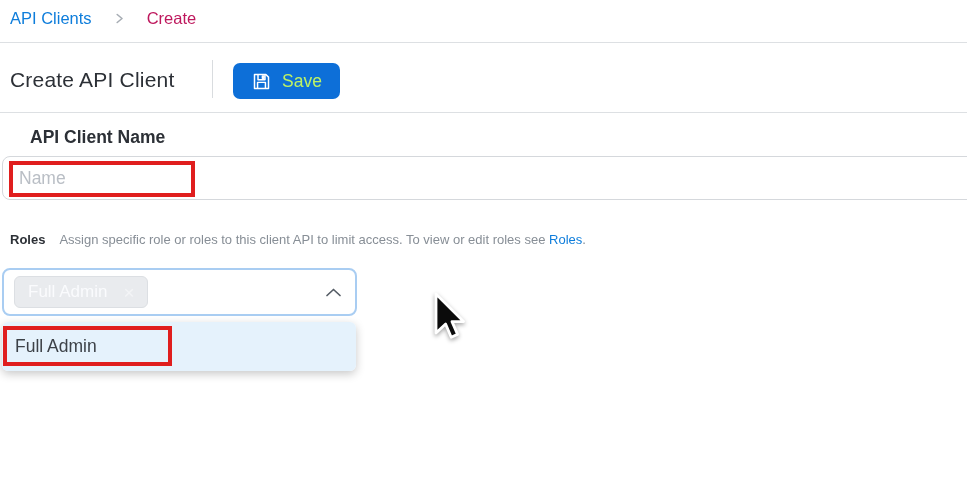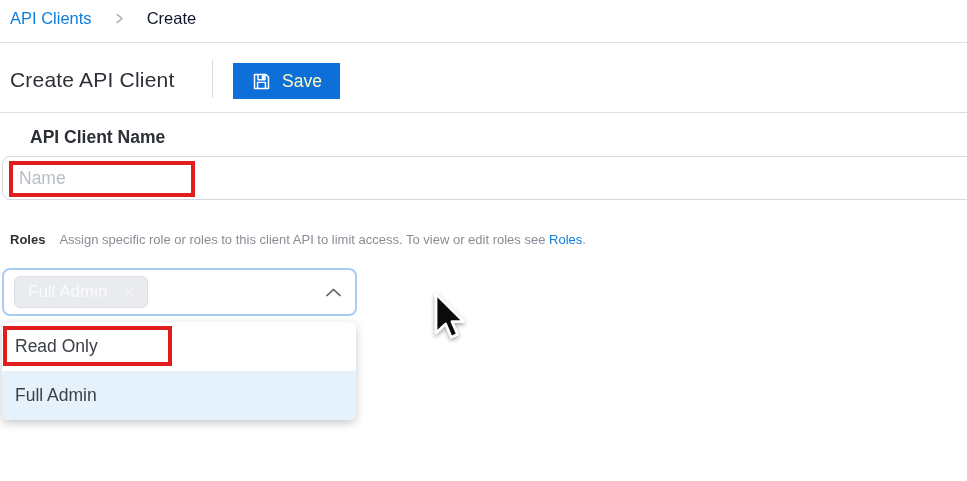--- a/index.html
+++ b/index.html
@@ -12,42 +12,42 @@
     color:#2c3036;
   }
   
   .breadcrumb {
     position:absolute; left:10px; top:9px;
     display:flex; align-items:center; gap:22px;
     font-size:16.5px;
   }
   .crumb-link { color:#0e7ddb; cursor:pointer; }
   .crumb-sep svg { display:block; }
-  .crumb-current { color:#0f172a; }
+  .crumb-current { color:#be185d; }
   .divider-h {
     position:absolute; left:0; right:0; height:1px; background:#dde0e3;
   }
   #divider1 { top:42px; }
   #divider2 { top:112px; }
 
   
   .page-title {
     position:absolute; left:10px; top:68px;
     font-size:21px; font-weight:normal; color:#2c3036;
     letter-spacing:0.2px;
   }
   .v-divider {
     position:absolute; left:212px; top:60px;
     width:1px; height:38px; background:#d9dcdf;
   }
   .save-btn {
     position:absolute; left:233px; top:63px;
     height:36px; padding:0 18px;
-    background:#0d6fd8; color:#fef9c3;
-    border:none; border-radius:0;
+    background:#0d6fd8; color:#bef264;
+    border:none; border-radius:7px;
     display:flex; align-items:center; gap:10px;
     font-size:17.5px; font-family:"Liberation Sans", sans-serif;
     cursor:pointer;
   }
   .save-btn svg { display:block; }
 
   
   .field-label {
     position:absolute; left:10px; top:127px;
     font-size:17.5px; font-weight:bold; color:#2c3036;margin-left:20px;
@@ -176,21 +176,20 @@
     <span class="tag-x">×</span>
   </div>
   <span class="select-caret">
     <svg width="19" height="13" viewBox="0 0 19 13">
         <polyline points="3,9.5 9.5,3.5 16,9.5" fill="none" stroke="#565d66" stroke-width="1.7" stroke-linecap="round" stroke-linejoin="round"></polyline>
       </svg>
   </span>
 </div>
 
 <div class="dropdown">
-  <div class="option">Read Only</div>
   <div class="option selected">Full Admin</div>
 </div>
 <div class="annotation-box" id="annotation-readonly"></div>
 
 <div class="cursor">
   <svg width="40" height="54" viewBox="0 0 20 27">
     <path d="M5.5 2 L5.5 21.5 L10.3 17 L13.1 23.6 L16.3 22.2 L13.5 15.8 L19.3 15.8 Z" fill="#0b0b0b" stroke="#ffffff" stroke-width="1.4" stroke-linejoin="round"></path>
   </svg>
 </div>
 

